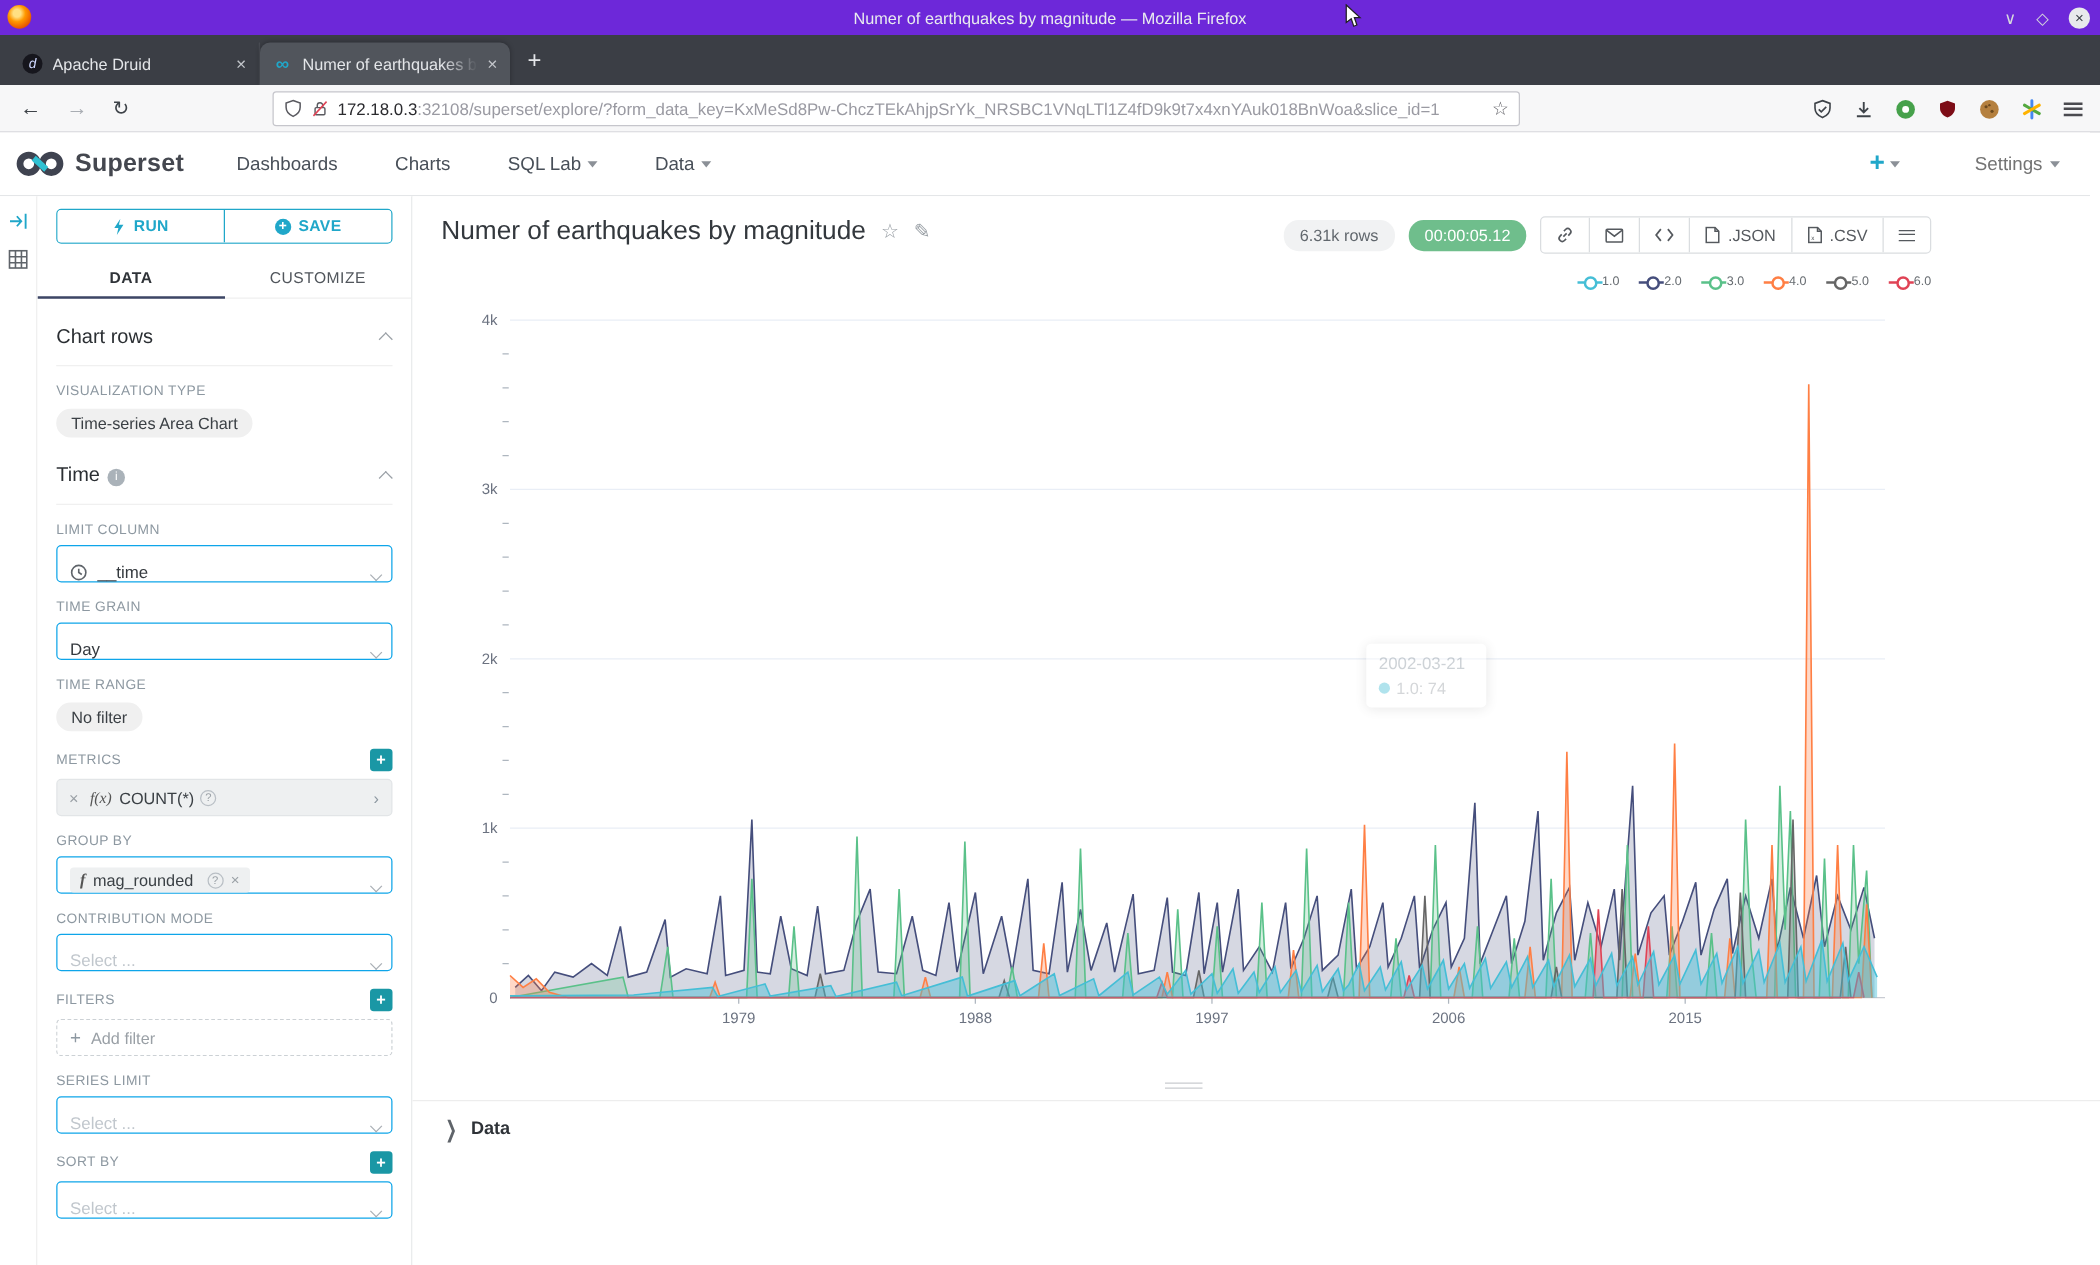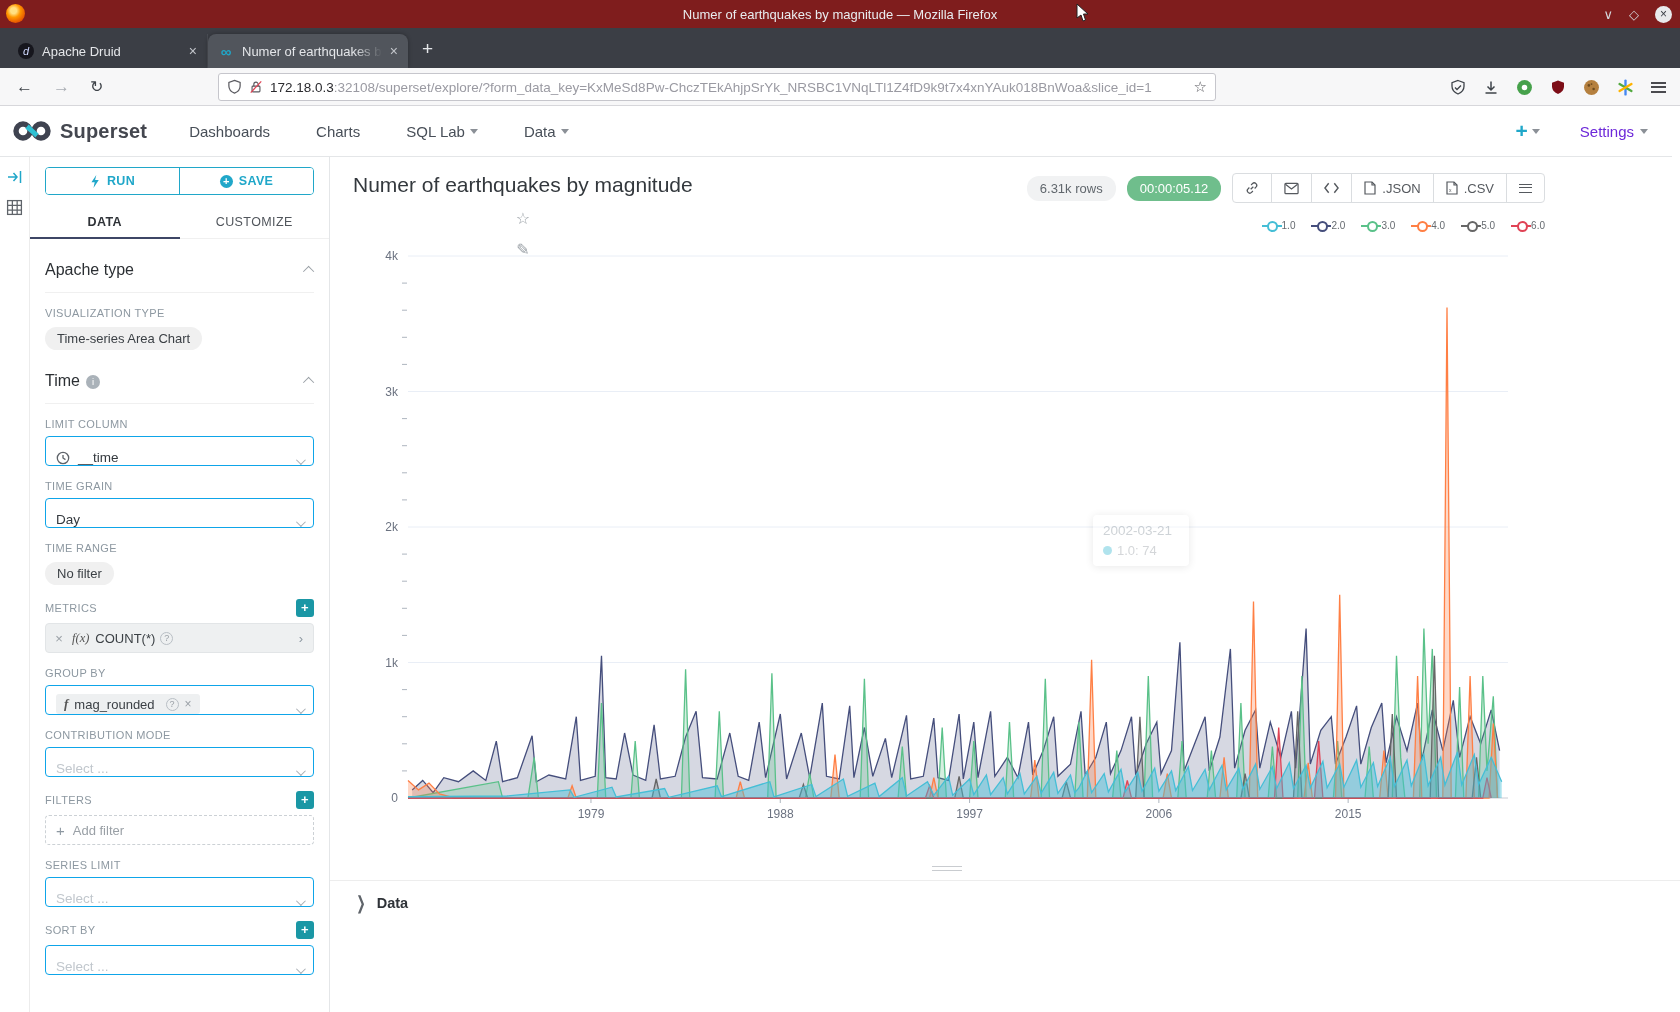--- a/index.html
+++ b/index.html
@@ -1,21 +1,21 @@
 <!DOCTYPE html>
 <html><head>
 <meta charset="utf-8">
 <style>
   * { box-sizing: border-box; margin: 0; padding: 0; }
   html,body { width:1680px; height:1012px; overflow:hidden; }
   body { font-family:"Liberation Sans", sans-serif; background:#fff; }
   #app { position:relative; width:1680px; height:1012px; background:#fff; overflow:hidden; }
 
   
-  .titlebar { position:absolute; left:0; top:0; width:1680px; height:28px; background:#7f1d1d; display:flex; align-items:center; }
+  .titlebar { position:absolute; left:0; top:0; width:1680px; height:28px; background:#6d28d9; display:flex; align-items:center; }
   .ff-logo { position:absolute; left:6px; top:4px; width:19px; height:19px; border-radius:50%;
              background:radial-gradient(circle at 40% 35%, #ffe082 0 18%, #ff9800 40%, #e65100 75%, #b71c1c 100%); }
   .win-title { width:100%; text-align:center; color:#e9ecef; font-size:13px; }
   .win-controls { position:absolute; right:8px; top:0; height:28px; display:flex; align-items:center; gap:16px; color:#d6d9dd; font-size:13px; }
   .win-close { width:17px; height:17px; border-radius:50%; background:#e8eaec; color:#3a4047; display:flex; align-items:center; justify-content:center; font-size:12px; line-height:1; }
   .cursor { position:absolute; left:1076px; top:3px; z-index:50; }
 
   .tabstrip { position:absolute; left:0; top:28px; width:1680px; height:40px; background:#3b3e45; display:flex; align-items:flex-end; padding-left:8px; }
   .tab { height:34px; display:flex; align-items:center; gap:8px; padding:0 10px; color:#e4e6e9; font-size:13px; width:200px; position:relative; }
   .tab.inactive { background:transparent; border-right:1px solid #4a4d54; }
@@ -41,21 +41,21 @@
 
   
   .navbar { position:absolute; left:0; top:106px; width:1672px; height:51px; background:#fff; border-bottom:1px solid #e4e6e8; display:flex; align-items:center; }
   .brand { display:flex; align-items:center; gap:8px; margin-left:12px; }
   .brand-name { font-size:20px; font-weight:bold; color:#44474f; letter-spacing:.2px; }
   .nav-items { display:flex; align-items:center; gap:46px; margin-left:42px; font-size:15px; color:#484f58; }
   .nav-item { display:flex; align-items:center; gap:5px; }
   .caret-dn { width:0; height:0; border-left:4px solid transparent; border-right:4px solid transparent; border-top:5px solid #8b9097; }
   .nav-right { position:absolute; right:24px; display:flex; align-items:center; gap:40px; }
   .plus-nav { color:#20A7C9; font-size:21px; font-weight:bold; display:flex; align-items:center; gap:4px; }
-  .settings { font-size:15px; color:#6d28d9; display:flex; align-items:center; gap:6px; }
+  .settings { font-size:15px; color:#737373; display:flex; align-items:center; gap:6px;margin-left:20px; }
 
   
   .rail { position:absolute; left:0; top:157px; width:30px; bottom:0; background:#fff; border-right:1px solid #ececec; }
   .rail .ric { display:block; margin:12px auto 14px; }
   .control-panel { position:absolute; left:30px; top:157px; width:300px; bottom:0; background:#fff; border-right:1px solid #e4e6e8; overflow:hidden; }
   .chart-pane { position:absolute; left:330px; top:157px; width:1350px; bottom:0; background:#fff; }
 
   
   .run-save { display:flex; margin:10px 15px 0; height:28px; border:1px solid #20A7C9; border-radius:4px; overflow:hidden; }
   .run-save button { flex:1; background:#fff; border:none; color:#20A7C9; font-size:12.5px; font-weight:bold; letter-spacing:.3px; display:flex; align-items:center; justify-content:center; gap:6px; cursor:pointer; font-family:inherit; }
@@ -82,21 +82,21 @@
   .metric-token .mx { width:26px; text-align:center; color:#9aa0a6; font-size:13px; }
   .metric-token .fx { font-style:italic; font-family:"Liberation Serif", serif; color:#555; margin-right:6px; font-size:12.5px; }
   .metric-token .mend { margin-left:auto; width:24px; text-align:center; color:#8d98a1; font-size:13px; }
   .gb-token { display:inline-flex; align-items:center; background:#eef0f1; border-radius:3px; padding:2px 8px; gap:6px; font-size:13px; color:#3b4045; }
   .gb-token .fn { font-family:"Liberation Serif", serif; font-style:italic; font-weight:bold; color:#555; }
   .gb-token .tx { color:#9aa0a6; font-size:12px; }
   .dashed-box { display:flex; align-items:center; gap:8px; margin:0 15px; height:30px; border:1px dashed #ccd1d5; border-radius:4px; padding:0 10px; font-size:13px; color:#9aa0a6; }
   .dashed-box .dplus { font-size:15px; color:#8d98a1; }
 
   
-  .chart-title-row { position:absolute; left:23px; top:16px; display:flex; align-items:center; gap:12px;flex-direction:column; }
+  .chart-title-row { position:absolute; left:23px; top:16px; display:flex; align-items:center; gap:12px; }
   .chart-title { font-size:21px; color:#33383d; }
   .title-ic { color:#9aa0a6; font-size:16px; }
   .hdr-right { position:absolute; right:135px; top:16px; display:flex; align-items:center; gap:11px; }
   .badge-rows { background:#f1f2f3; color:#61676d; border-radius:12px; padding:5px 13px; font-size:13px; }
   .badge-timer { background:#6fbe8c; color:#fff; border-radius:12px; padding:5px 13px; font-size:13px; }
   .btn-group { display:flex; align-items:stretch; height:30px; border:1px solid #dadde0; border-radius:4px; overflow:hidden; background:#fff; }
   .btn-group .bg-item { display:flex; align-items:center; gap:6px; padding:0 12px; border-right:1px solid #dadde0; color:#55595e; font-size:13px; }
   .btn-group .bg-item:last-child { border-right:none; }
   .burger2 { width:13px; height:9px; border-top:1.6px solid #55595e; border-bottom:1.6px solid #55595e; position:relative; }
   .burger2::after { content:""; position:absolute; left:0; top:2.2px; width:100%; height:1.6px; background:#55595e; }
@@ -263,21 +263,21 @@
         <span class="save-plus">+</span>
         <span>SAVE</span>
       </button>
     </div>
     <div class="ptabs">
       <span class="ptab active">DATA</span>
       <span class="ptab">CUSTOMIZE</span>
     </div>
 
     <div class="sec-h">
-      <span>Apache type</span>
+      <span>Chart rows</span>
       <span class="chev-up"></span>
     </div>
     <div class="ctl-label">
         <span>VISUALIZATION TYPE</span>
       </div>
     <span class="pill">Time-series Area Chart</span>
 
     <div class="sec-h">
       <span><span>Time</span><span class="info-i">i</span></span>
       <span class="chev-up"></span>

